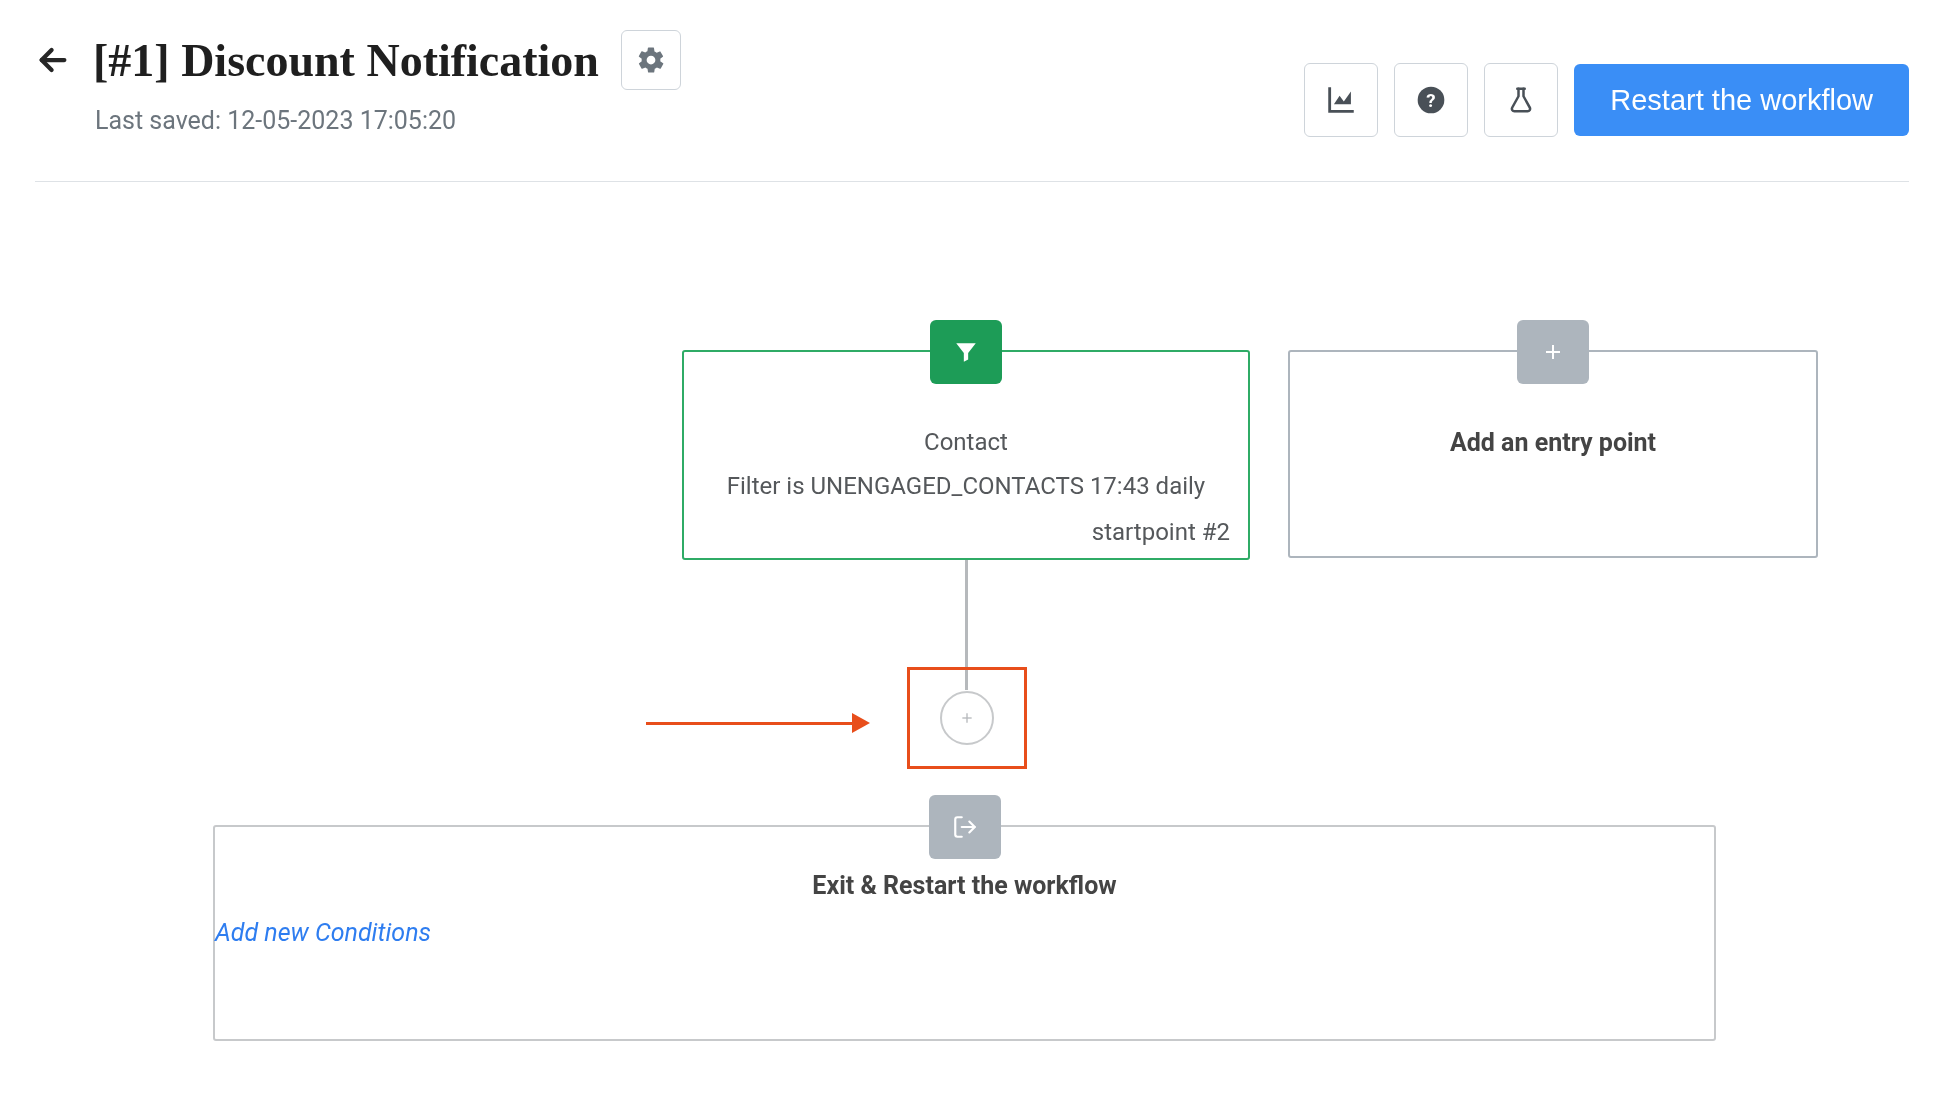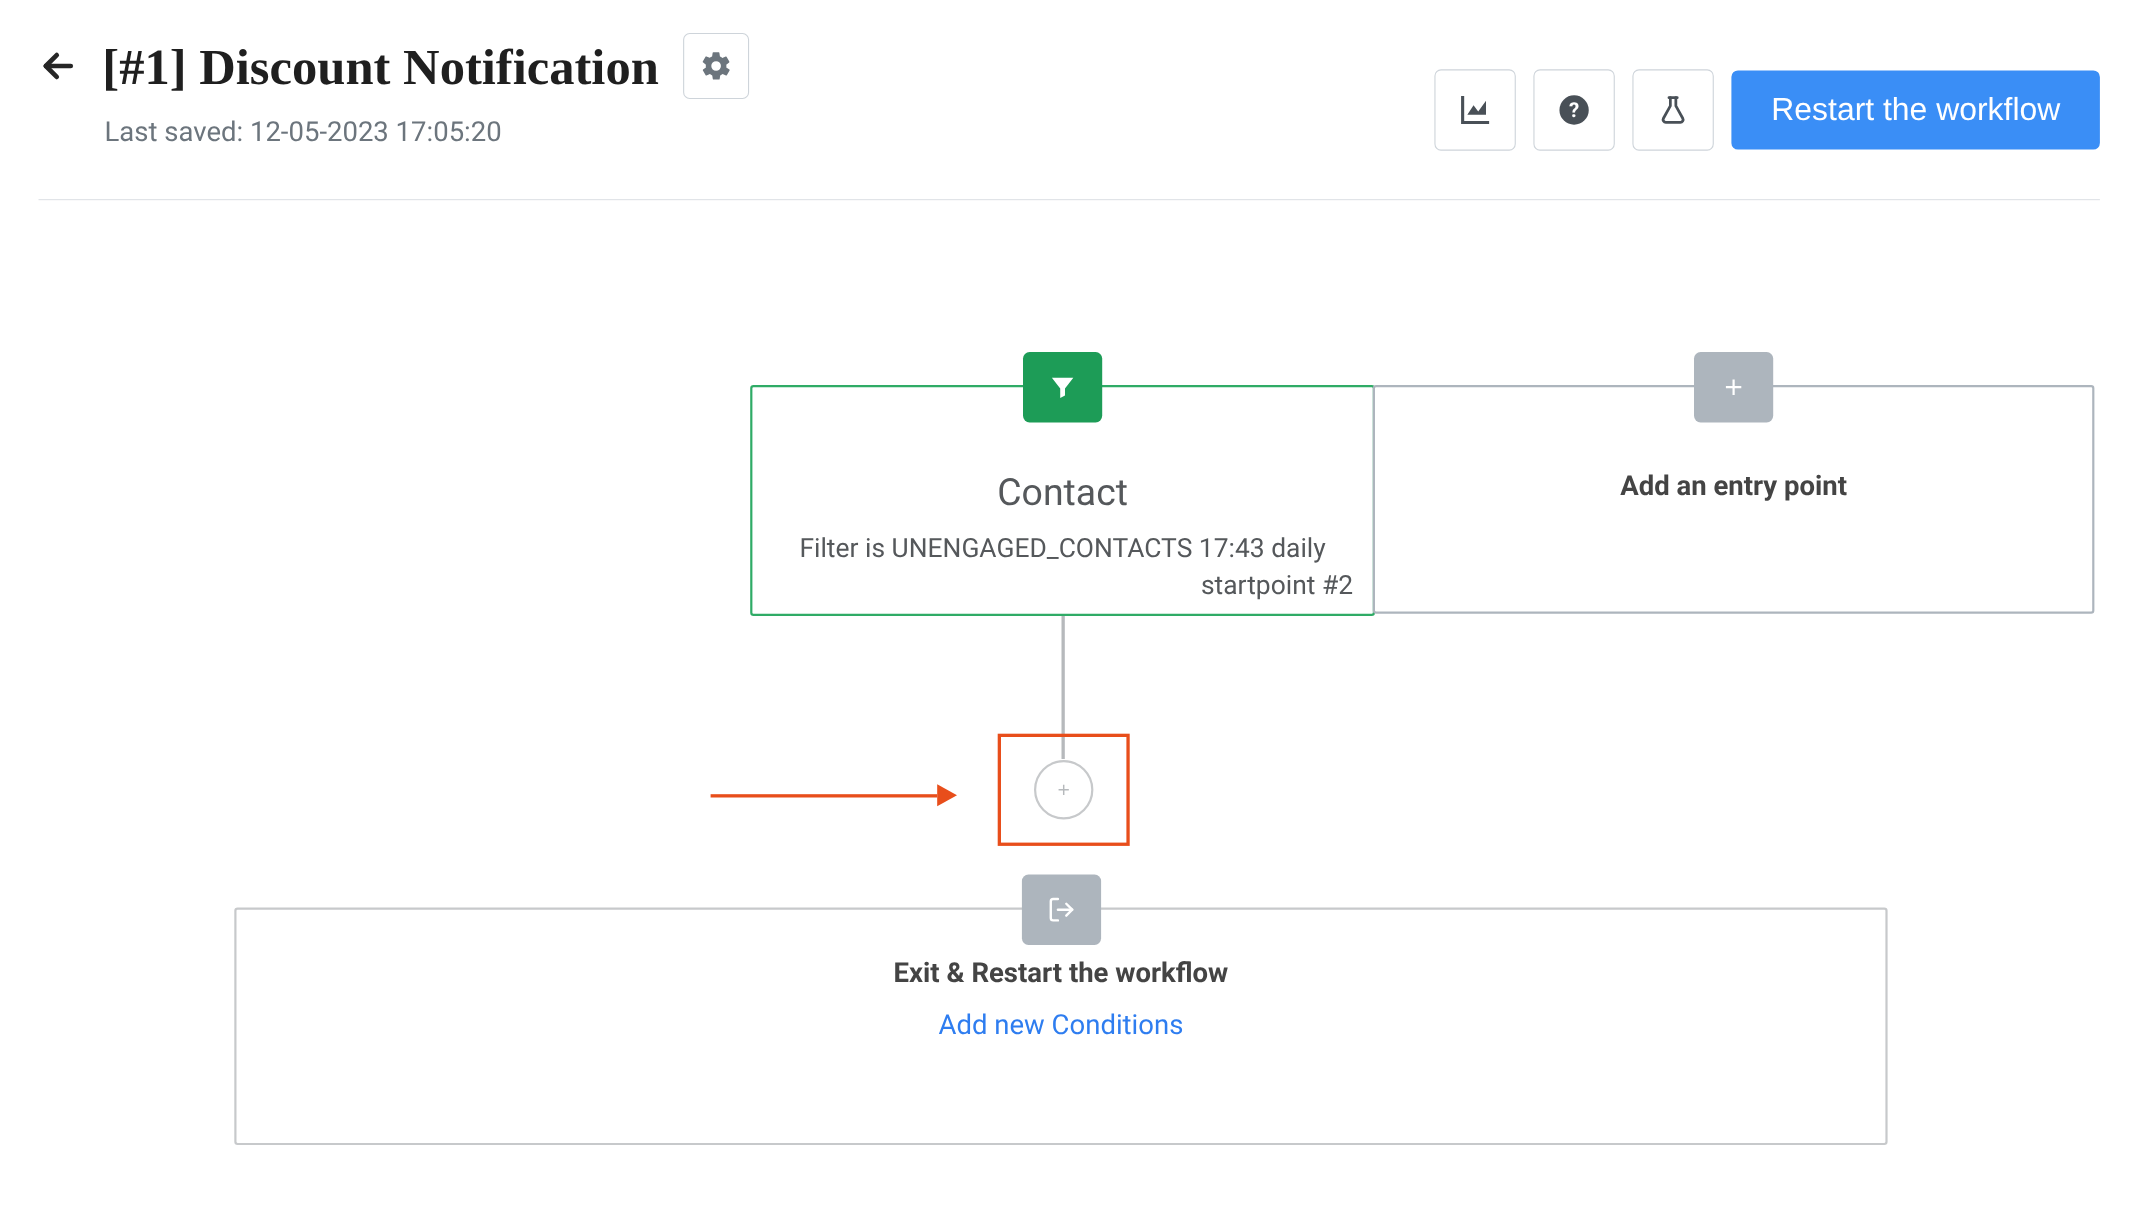--- a/index.html
+++ b/index.html
@@ -28,42 +28,42 @@
   .icon-btn{width:72px;height:72px;border:1px solid var(--border-grey);border-radius:6px;background:#fff;display:flex;align-items:center;justify-content:center;cursor:pointer;color:#495057;}
   .activate-btn{height:72px;padding:0 36px;background:var(--blue);border:none;border-radius:6px;color:#fff;font-size:29px;font-weight:500;cursor:pointer;}
   .divider{height:1px;background:var(--border-light);margin-top:44px;}
   
   .canvas{position:absolute;left:0;right:0;top:230px;bottom:0;}
   .node{position:absolute;box-sizing:border-box;border-radius:3px;background:#fff;}
   .badge{position:absolute;top:-32px;left:50%;transform:translateX(-50%);width:72px;height:64px;border-radius:6px;display:flex;align-items:center;justify-content:center;color:#fff;}
   
   .startpoint{left:682px;top:120px;width:568px;height:210px;border:2px solid var(--green);}
   .startpoint .badge{background:var(--green-dark);}
-  .startpoint .n-title{font-size:34px;color:#55585b;text-align:center;margin-top:76px;}
+  .startpoint .n-title{font-size:24px;color:#55585b;text-align:center;margin-top:76px;}
   .startpoint .n-sub{font-size:24px;color:#55585b;text-align:center;margin-top:16px;}
   .startpoint .n-tag{position:absolute;right:18px;bottom:12px;font-size:24px;color:#55585b;}
   
-  .addentry{left:1248px;top:120px;width:656px;height:208px;border:2px solid var(--grey-badge);}
+  .addentry{left:1288px;top:120px;width:530px;height:208px;border:2px solid var(--grey-badge);}
   .addentry .badge{background:var(--grey-badge);}
   .addentry .n-title{font-size:25px;font-weight:700;color:#444;text-align:center;margin-top:76px;}
   .addentry .n-sub{font-size:24px;color:#55585b;text-align:center;margin-top:14px;}
   
   .connector{position:absolute;left:965px;top:330px;width:3px;height:130px;background:#b6b9bc;}
   
   .plus-wrap{position:absolute;left:907px;top:437px;width:114px;height:96px;border:3px solid var(--red);display:flex;align-items:center;justify-content:center;}
   .plus-circle{width:50px;height:50px;border-radius:50%;border:2px solid #c7c9cb;color:#b6b9bc;display:flex;align-items:center;justify-content:center;font-size:24px;font-weight:700;cursor:pointer;background:#fff;}
   
   .arrow-ann{position:absolute;left:646px;top:483px;display:flex;align-items:center;}
   .arrow-line{width:206px;height:3px;background:var(--red);}
   .arrow-head{width:0;height:0;border-top:10px solid transparent;border-bottom:10px solid transparent;border-left:18px solid var(--red);}
   
   .exitnode{position:absolute;left:213px;top:595px;width:1503px;height:216px;border:2px solid #c7c9cb;border-radius:3px;}
   .exitnode .badge{background:var(--grey-badge);}
   .exitnode .n-title{font-size:25px;font-weight:700;color:#444;text-align:center;margin-top:44px;}
-  .exitnode .n-link{font-size:25px;color:var(--blue-text);text-align:center;margin-top:18px;cursor:pointer;}
+  .exitnode .n-link{font-size:25px;color:var(--blue-text);margin-top:18px;cursor:pointer;font-style:italic;}
   svg{display:block;}
 </style>
 </head>
 <body>
 
 <div class="page">
   <div class="hdr-row">
     <div class="hdr-left">
       <div class="title-line">
         <div class="back-btn">

